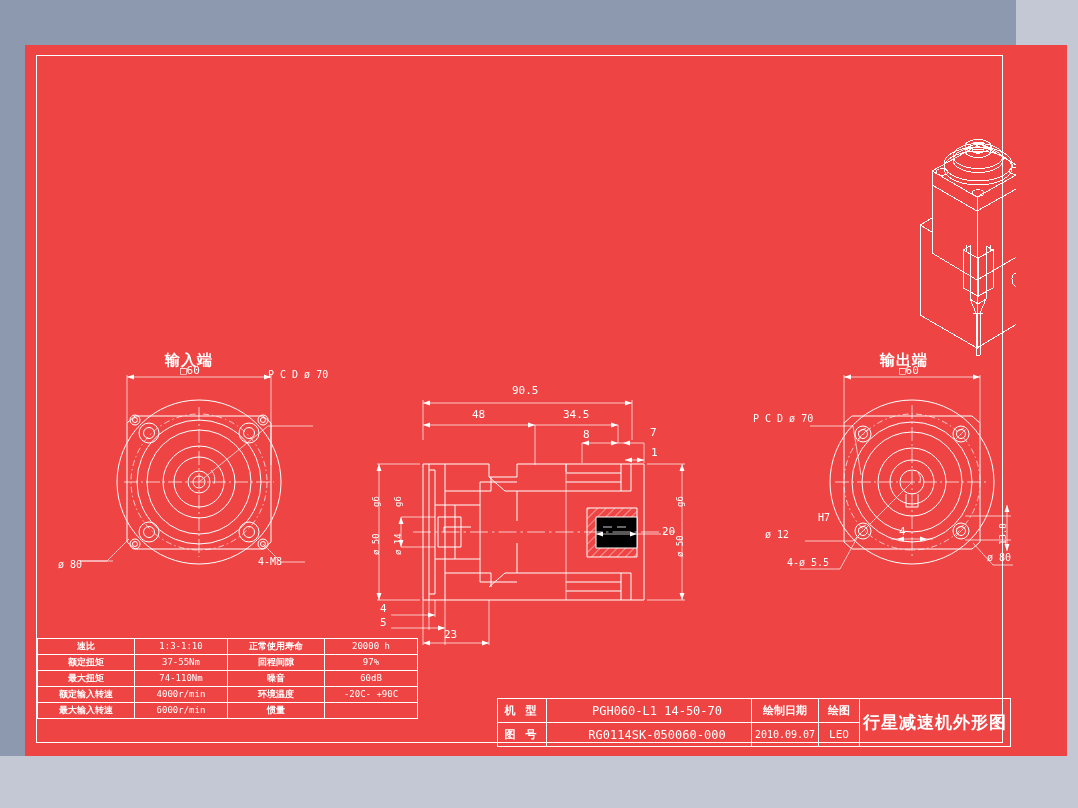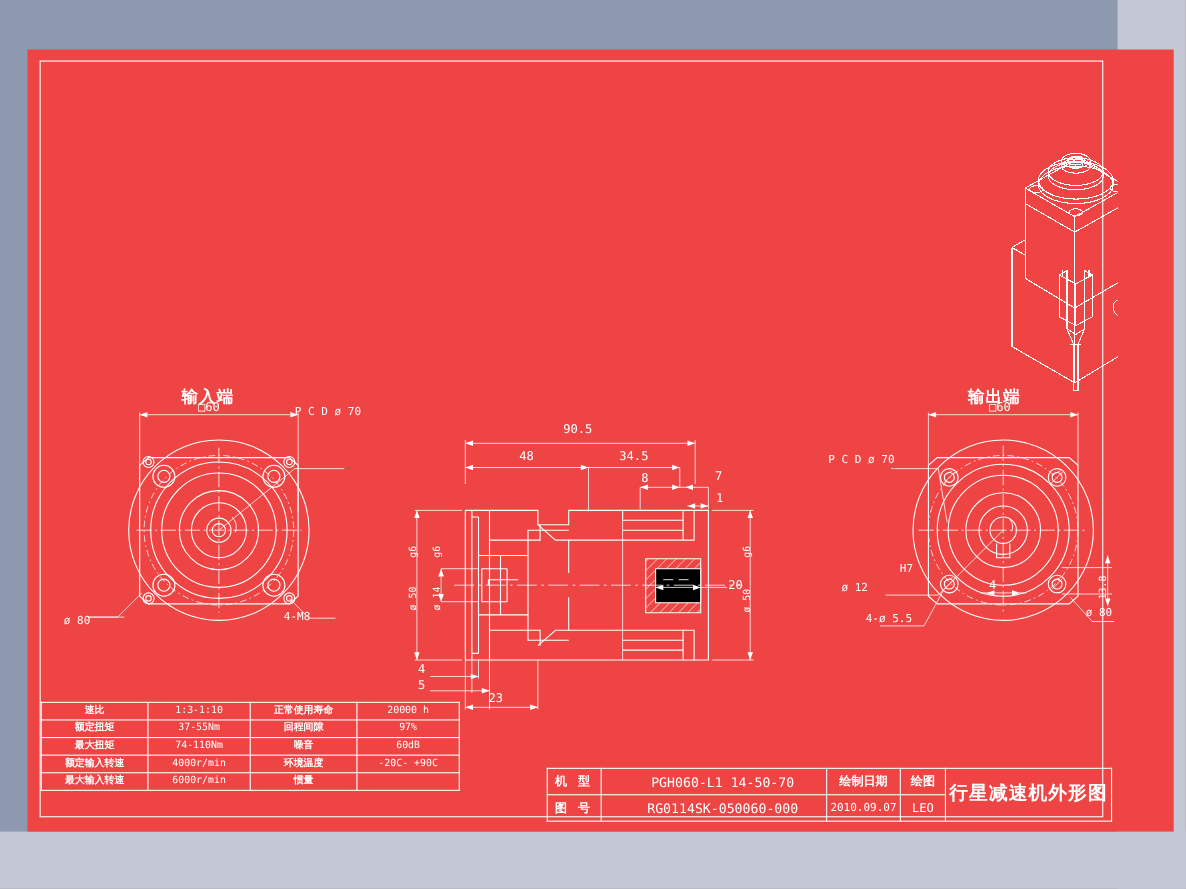--- a/index.html
+++ b/index.html
@@ -92,21 +92,21 @@
   }
   #title-block td.cnh{
     font-family:"DejaVu Sans","Liberation Sans",sans-serif;
     font-weight:bold;font-size:11px;letter-spacing:3px;width:44px;
   }
   #title-block td.val{width:200px;text-align:center;position:relative;}
   #title-block td.val span{position:relative;left:8px;}
   #title-block td.date{width:62px;font-size:10px;}
   #title-block td.by{width:36px;font-size:11px;}
   #title-block td.maintitle{
-    font-family:Liberation Mono, monospace;
+    font-family:Liberation Sans, sans-serif;
     font-weight:bold;font-size:17px;letter-spacing:1px;
     width:146px;
   }
 </style>
 </head>
 <body>
 
 <div id="backdrop-light-bottom"></div>
 <div id="backdrop-light-right"></div>
 

